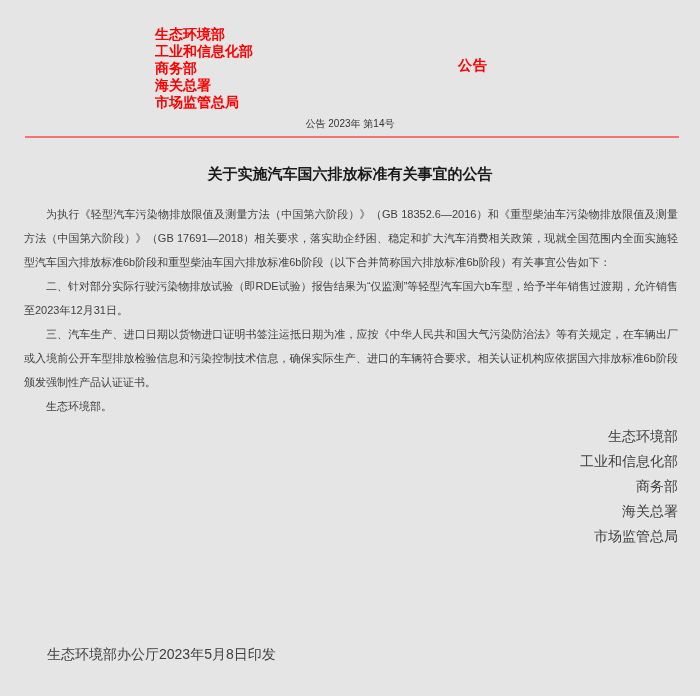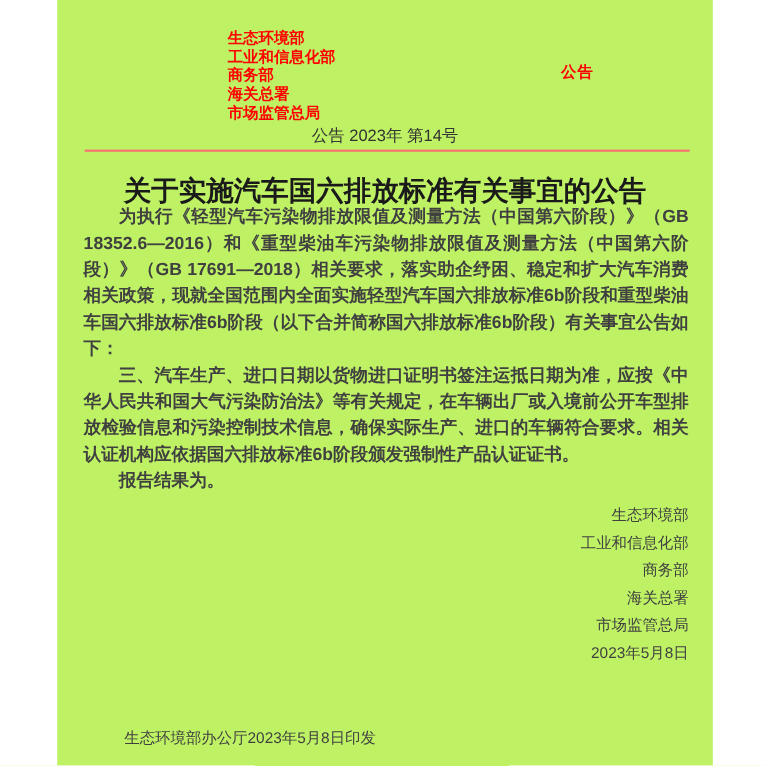--- a/index.html
+++ b/index.html
@@ -1,22 +1,22 @@
 <!DOCTYPE html>
 <html><head>
 <meta charset="utf-8">
 <style>
   * { margin: 0; padding: 0; box-sizing: border-box; }
   html, body { background: #ffffff; }
   .page {
     position: relative;
-    width: 596px;
+    width: 700px;
     height: 696px;
     margin: 0 auto;
-    background: #bef264;
+    background: #e5e5e5;
     font-family: "Liberation Sans", "DejaVu Sans", sans-serif;
     overflow: hidden;
   }
   
   .header {
     position: relative;
     padding: 26px 24px 0 155px;
   }
   .agencies {
     color: #ff0000;
@@ -31,66 +31,65 @@
     top: 57px;
     color: #ff0000;
     font-weight: bold;
     font-size: 14px;
     letter-spacing: 1px;
   }
   
   .doc-number {
     margin-top: 4px;
     text-align: center;
-    font-size: 15px;
+    font-size: 10px;
     color: #333333;
     line-height: 18px;
   }
   
   .divider {
     height: 2px;
     margin: 3px 21px 0 25px;
     background: #f87272;
   }
   
   .title {
     margin-top: 24px;
     text-align: center;
-    font-size: 25px;
+    font-size: 15px;
     font-weight: bold;
     color: #1a1a1a;
     line-height: 24px;
   }
   
   .content {
+    margin-top: 16px;
     padding: 0 22px 0 24px;
-    font-size: 16px;
+    font-size: 11px;
     line-height: 24px;
     color: #404040;
     text-align: justify;
-    font-weight: bold;
   }
   .content p { text-indent: 2em; }
   
   .signature {
     margin-top: 6px;
     padding-right: 22px;
     text-align: right;
     font-size: 14px;
     line-height: 25px;
     color: #404040;
   }
   
   .footer {
     position: absolute;
     left: 47px;
-    top: 662px;
+    top: 646px;
     font-size: 14px;
     color: #404040;
-    margin-left: 14px;
   }
 </style>
 </head>
 <body>
 
 <div class="page">
 
   <header class="header">
     <div class="agencies">
       <div class="agency">生态环境部</div>
@@ -103,28 +102,28 @@
   </header>
 
   <div class="doc-number">公告 2023年 第14号</div>
 
   <div class="divider"></div>
 
   <h1 class="title">关于实施汽车国六排放标准有关事宜的公告</h1>
 
   <main class="content">
     <p>为执行《轻型汽车污染物排放限值及测量方法（中国第六阶段）》（GB 18352.6—2016）和《重型柴油车污染物排放限值及测量方法（中国第六阶段）》（GB 17691—2018）相关要求，落实助企纾困、稳定和扩大汽车消费相关政策，现就全国范围内全面实施轻型汽车国六排放标准6b阶段和重型柴油车国六排放标准6b阶段（以下合并简称国六排放标准6b阶段）有关事宜公告如下：</p>
+    <p>二、针对部分实际行驶污染物排放试验（即RDE试验）报告结果为“仅监测”等轻型汽车国六b车型，给予半年销售过渡期，允许销售至2023年12月31日。</p>
     <p>三、汽车生产、进口日期以货物进口证明书签注运抵日期为准，应按《中华人民共和国大气污染防治法》等有关规定，在车辆出厂或入境前公开车型排放检验信息和污染控制技术信息，确保实际生产、进口的车辆符合要求。相关认证机构应依据国六排放标准6b阶段颁发强制性产品认证证书。</p>
-    <p>报告结果为。</p>
+    <p>生态环境部。</p>
   </main>
 
   <div class="signature">
     <div>生态环境部</div>
     <div>工业和信息化部</div>
     <div>商务部</div>
     <div>海关总署</div>
     <div>市场监管总局</div>
-    <div>2023年5月8日</div>
   </div>
 
   <div class="footer">生态环境部办公厅2023年5月8日印发</div>
 
 </div>
 
 </body></html>

